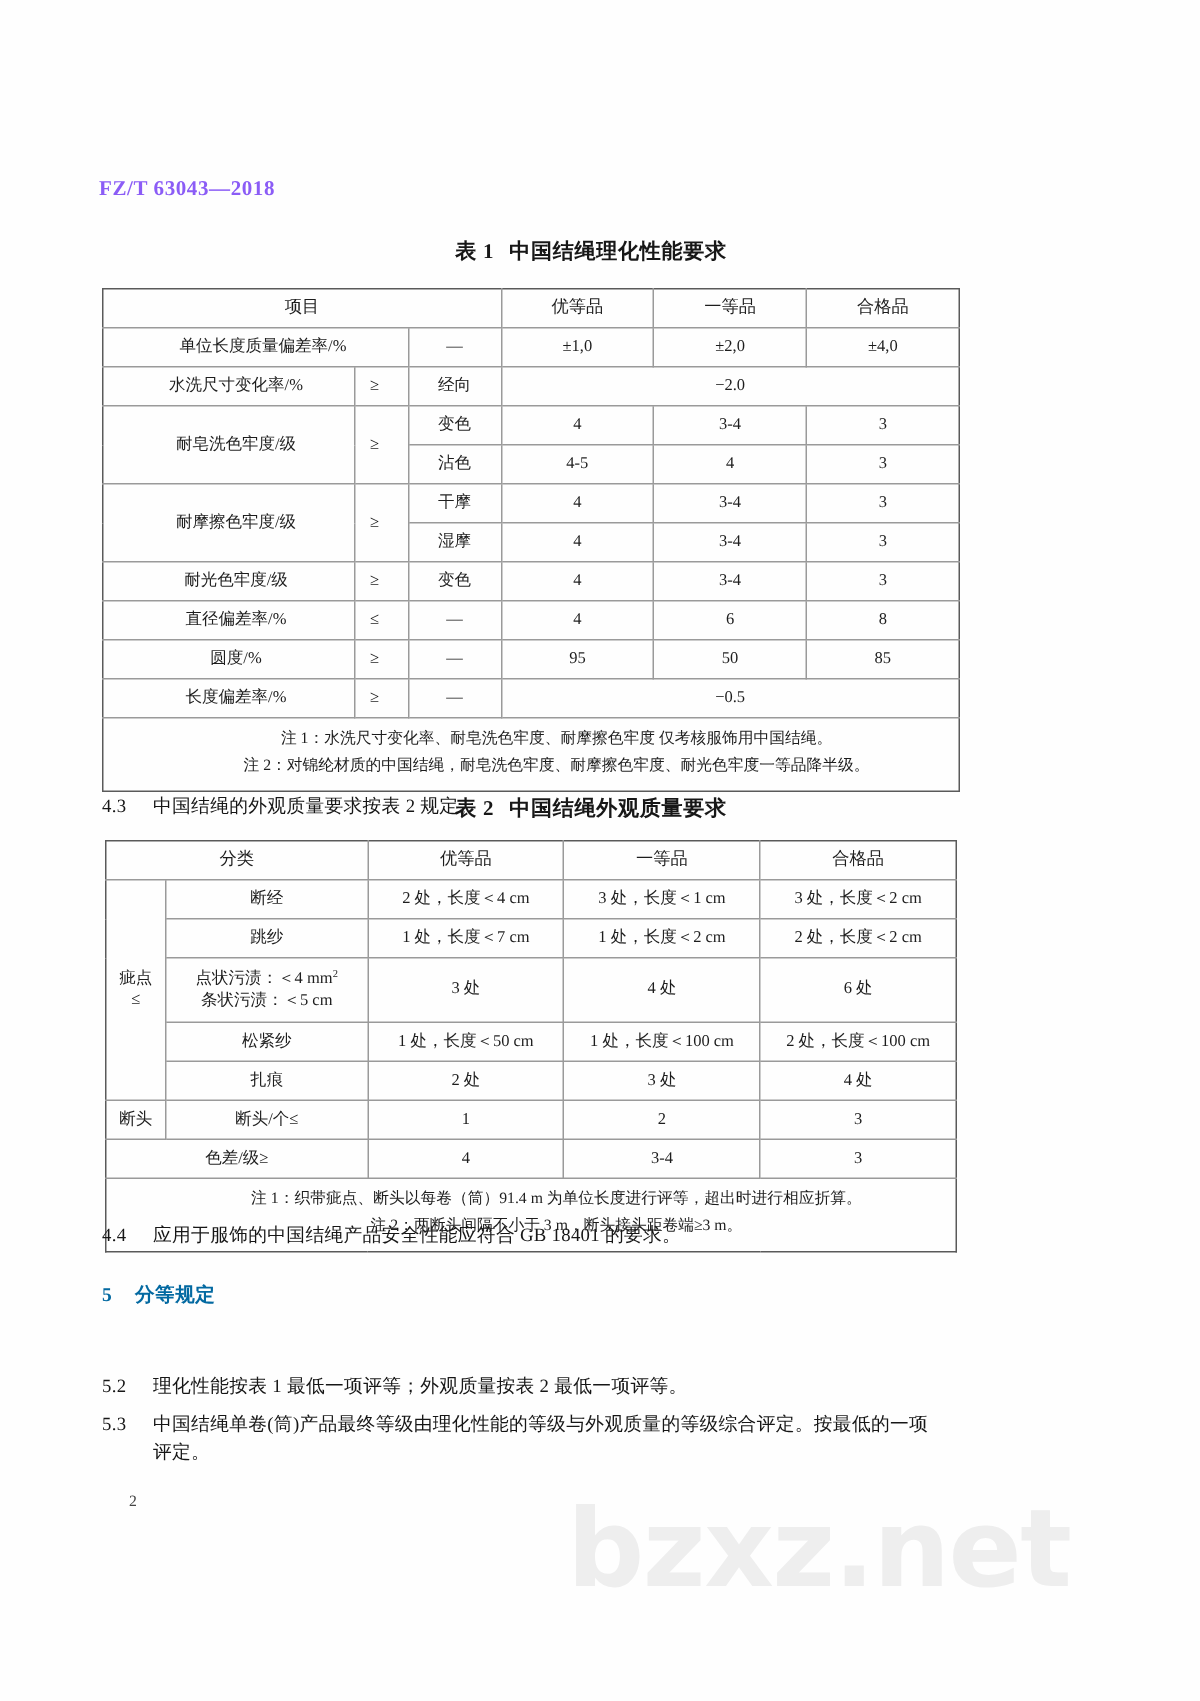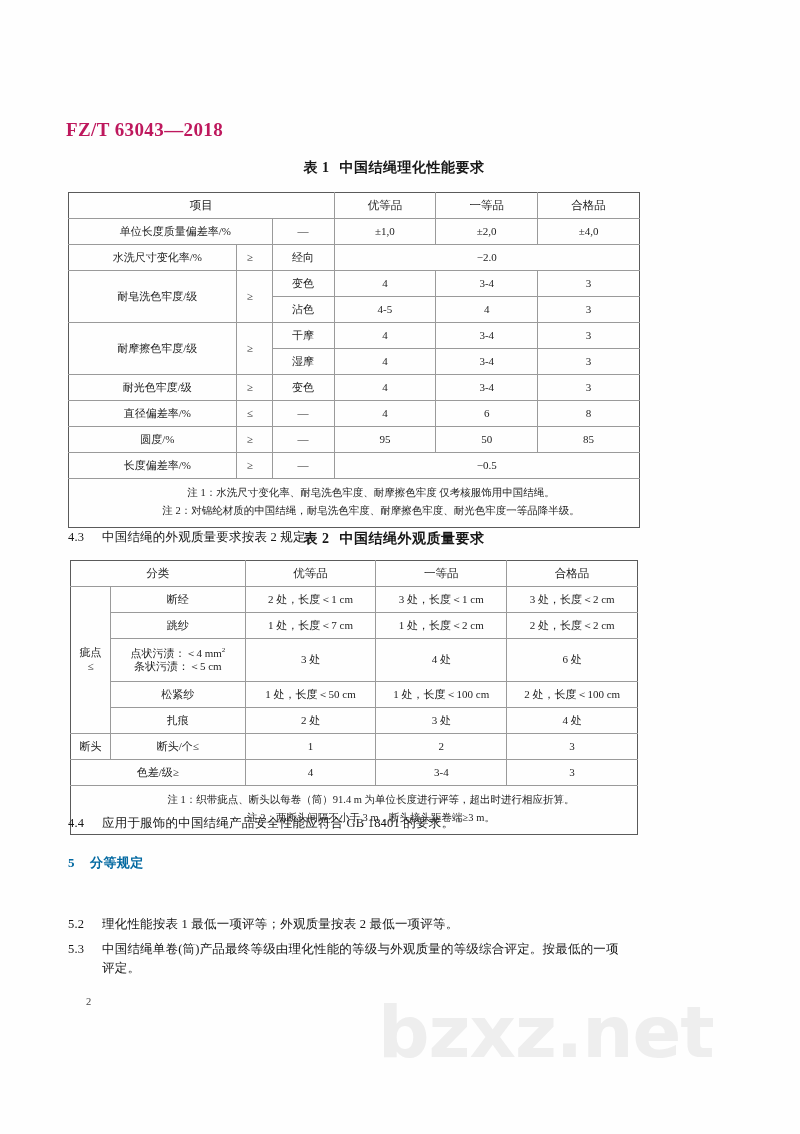--- a/index.html
+++ b/index.html
@@ -35,23 +35,23 @@
     white-space: nowrap;
   }
 
   
   .std-header {
     position: absolute;
     left: 66px;
     top: 119px;
     font-family: "Liberation Serif", serif;
     font-weight: bold;
-    font-size: 19px;
+    font-size: 14px;
     letter-spacing: 0.4px;
-    color: #be185d;
+    color: #8b5cf6;
   }
 
   
   .table-caption {
     position: absolute;
     width: 800px;
     text-align: center;
     font-size: 14px;
     font-weight: bold;
     color: #171717;
@@ -292,21 +292,21 @@
         <td class="hdr outer-t">一等品</td>
         <td class="hdr outer-t outer-r">合格品</td>
       </tr>
 
       <tr>
         <td class="outer-l" rowspan="5">
           <div>疵点</div>
           <div>≤</div>
         </td>
         <td style="height:25px">断经</td>
-        <td>2 处，长度＜1 cm</td>
+        <td>2 处，长度＜4 cm</td>
         <td>3 处，长度＜1 cm</td>
         <td class="outer-r">3 处，长度＜2 cm</td>
       </tr>
 
       <tr>
         <td style="height:25px">跳纱</td>
         <td>1 处，长度＜7 cm</td>
         <td>1 处，长度＜2 cm</td>
         <td class="outer-r">2 处，长度＜2 cm</td>
       </tr>

